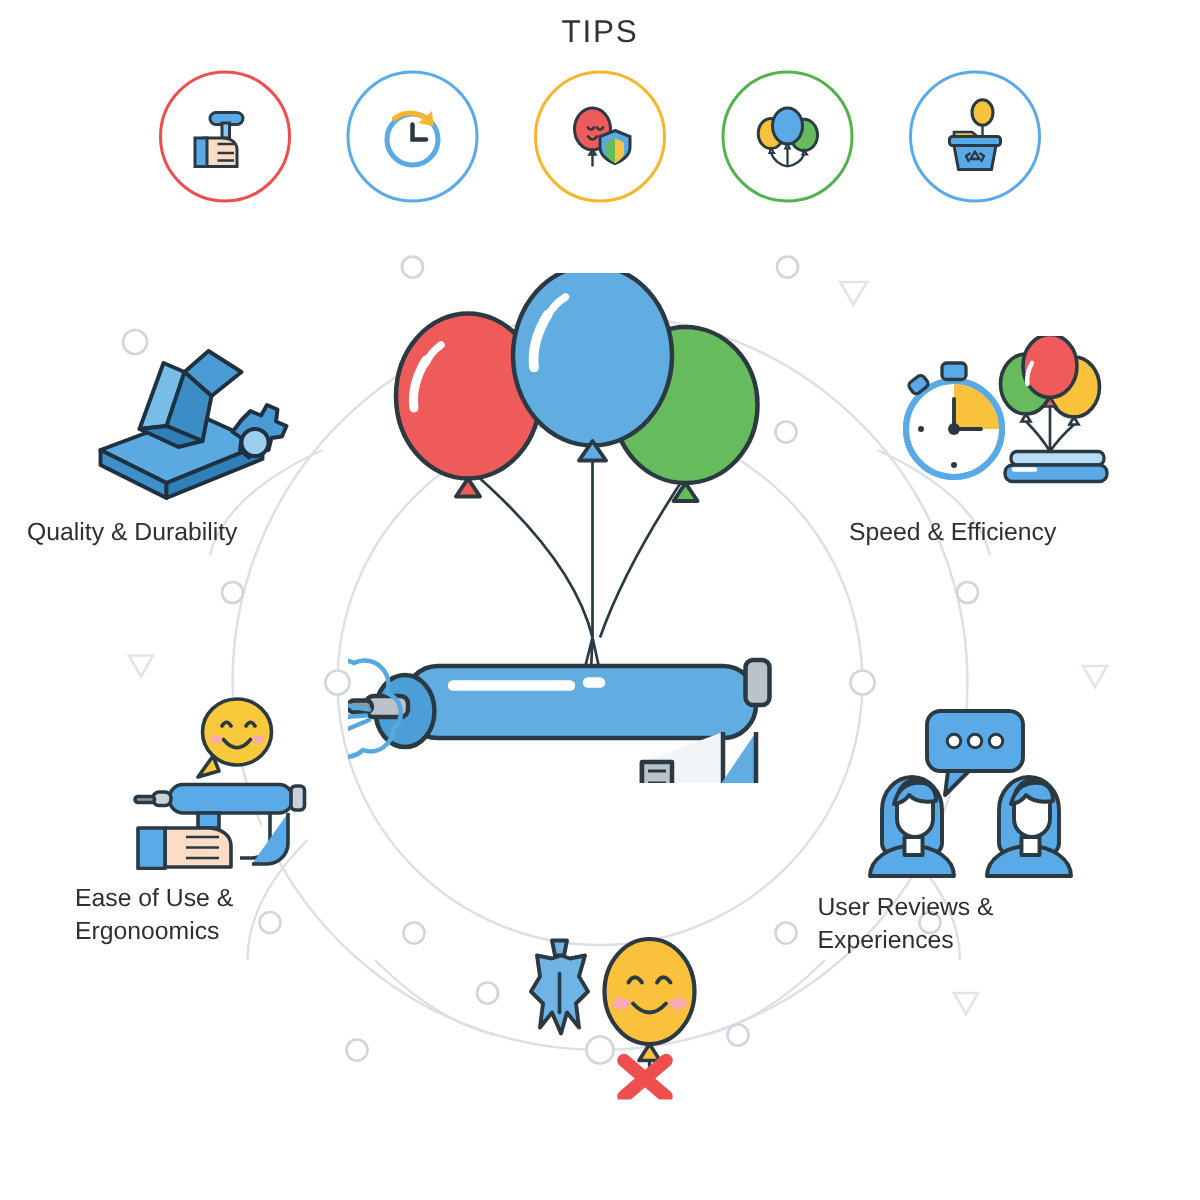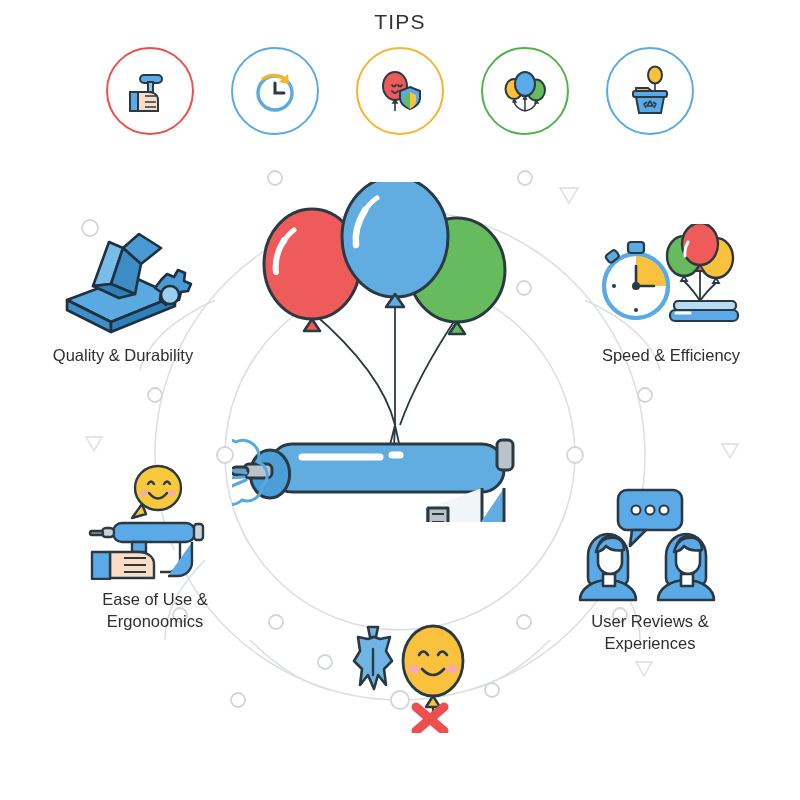--- a/index.html
+++ b/index.html
@@ -26,31 +26,31 @@
     border:2.5px solid #cccccc;background:#fff;
     display:flex;align-items:center;justify-content:center;
     box-sizing:border-box;
   }
   .badge svg{display:block;}
 
   
   .deco{position:absolute;inset:0;}
 
   
-  .node{position:absolute;width:210px;text-align:center;}
+  .node{position:absolute;width:210px;text-align:left;}
   .node .art{height:118px;display:flex;align-items:flex-end;justify-content:center;}
   .node .art svg{display:block;}
   .node .label{
     margin-top:8px;font-size:16.5px;line-height:1.35;color:#2f2f2f;
     white-space:pre-line;
   }
   .node-quality  {left:18px;  top:218px;}
   .node-speed    {left:566px; top:218px;}
   .node-ease     {left:50px;  top:462px;}
-  .node-reviews  {left:545px; top:484px;}
+  .node-reviews  {left:545px; top:468px;}
   .node-waste    {left:295px; top:615px;width:220px;}
 
   
   .center-art{position:absolute;left:232px;top:182px;width:340px;height:340px;}
   .center-art svg{display:block;}
 </style>
 </head>
 <body>
 
 <div id="infographic">

